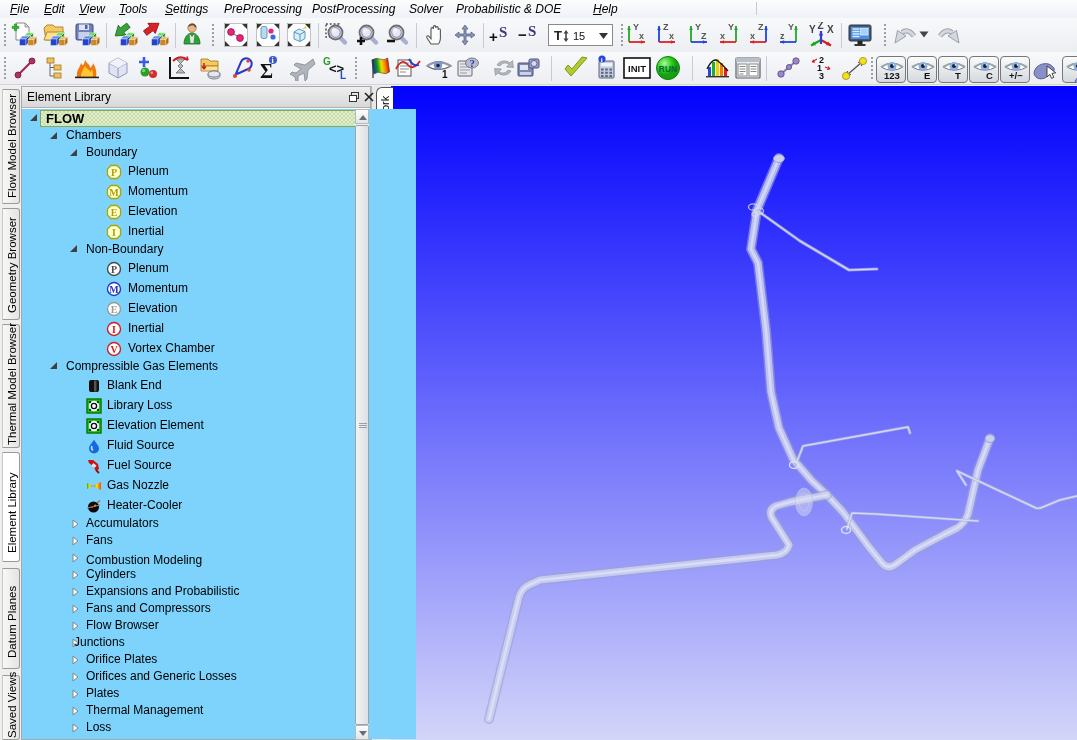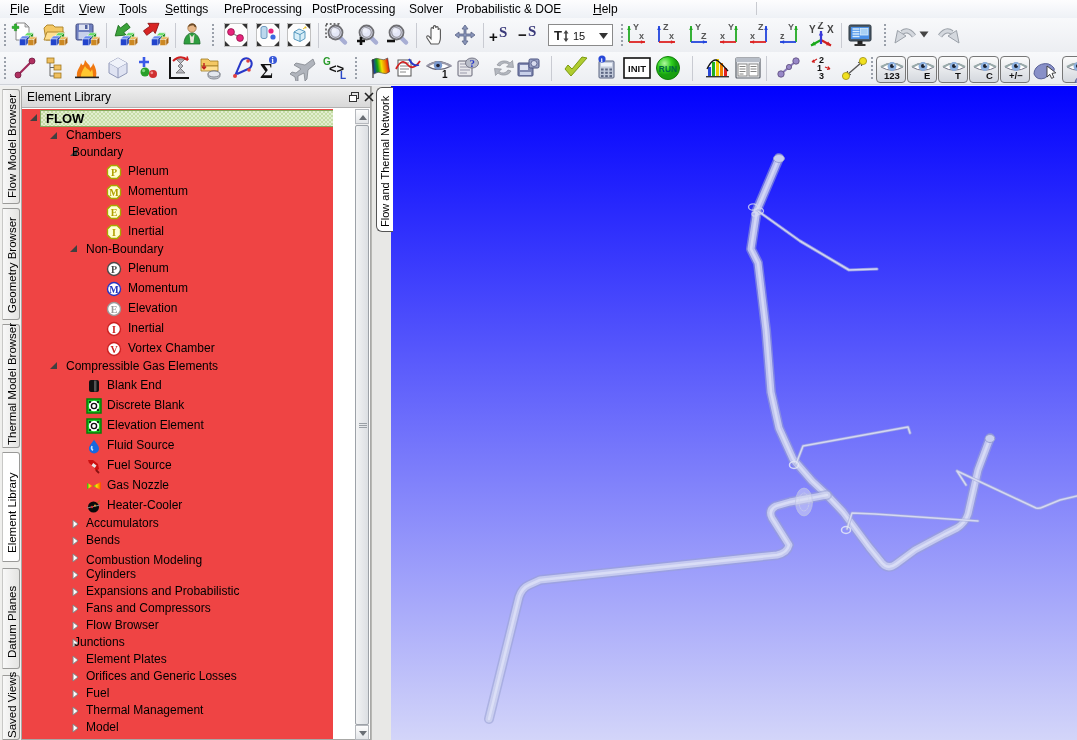--- a/index.html
+++ b/index.html
@@ -1,21 +1,21 @@
 <!DOCTYPE html>
 <html><head>
 <meta charset="utf-8">
 <style>
 * { margin:0; padding:0; box-sizing:border-box; }
 html,body { width:1077px; height:740px; overflow:hidden; font-family:"Liberation Sans", sans-serif; }
 #app { position:relative; width:1077px; height:740px; background:#f0f1f4; }
 
 #menubar { position:absolute; left:0; top:0; width:1077px; height:18px;
   background:linear-gradient(#fdfdfe,#eef1f6); font-size:12px; color:#000; }
-#menubar span.mi { position:absolute; top:2px; }
+#menubar span.mi { position:absolute; top:2px;font-style:italic; }
 u { text-decoration:underline; }
 
 #tb1 { position:absolute; left:0; top:18px; width:1077px; height:34px;
   background:linear-gradient(#f8f9fb,#eceef2); }
 #tb2 { position:absolute; left:0; top:52px; width:1077px; height:33px;
   background:linear-gradient(#f8f9fb,#eceef2); border-bottom:1px solid #d0d3d9; }
 .icon { position:absolute; }
 .vsep { position:absolute; width:1px; background:#c9cbd2; }
 .grip { position:absolute; width:4px; background-image:radial-gradient(circle at 1px 1px, #9aa0aa 1px, transparent 1.2px); background-size:4px 4px; }
 
@@ -28,21 +28,21 @@
 
 #rail { position:absolute; left:0; top:86px; width:21px; height:654px; background:#efefed; }
 .ltab { position:absolute; left:2px; width:18px; background:linear-gradient(to right,#f8f8f8,#e4e4e2); border:1px solid #9a9a98; border-left:1px solid #c8c8c6; border-radius:0 3px 3px 0; }
 .ltab.sel { background:#fff; }
 .ltab div { position:absolute; left:3px; transform-origin:0 0; transform:rotate(-90deg); font-size:11.5px; white-space:nowrap; color:#000; width:200px; }
 
 #panel { position:absolute; left:21px; top:86px; width:350px; height:654px; background:#fff; border:1px solid #a8a8a6; }
 #ptitle { position:absolute; left:0; top:0; width:348px; height:21px;
   background:linear-gradient(#eeeeee,#d8d8d8); border-bottom:1px solid #b0b0b0; font-size:12px; }
 #ptitle .t { position:absolute; left:5px; top:3px; color:#000; }
-#tree { position:absolute; left:0; top:22px; width:311px; height:630px; background:#ef4444; overflow:hidden; font-size:12px; color:#000; }
+#tree { position:absolute; left:0; top:22px; width:394px; height:630px; background:#7dd3fc; overflow:hidden; font-size:12px; color:#000; }
 .row { position:absolute; white-space:nowrap; }
 .flowrow { position:absolute; left:18px; top:1px; width:317px; height:16.5px;
   background:repeating-conic-gradient(#c6dda6 0% 25%, #e2eed0 0% 50%) 0 0/4px 4px; border:1px solid #86a85e; }
 svg.tico { position:absolute; }
 
 #sbar { position:absolute; right:1px; top:22px; width:14px; height:631px; background:#f0f0f0; }
 .sbtn { position:absolute; left:0; width:14px; height:15px; background:linear-gradient(#fdfdfd,#e3e5e8); border:1px solid #b5b8bd; }
 #sthumb { position:absolute; left:0; top:16px; width:14px; height:600px; background:linear-gradient(to right,#f2f3f4,#dcdfe3); border:1px solid #9da2a8; border-radius:2px; }
 .arr { position:absolute; width:0; height:0; }
 </style>
@@ -641,21 +641,21 @@
         </svg>
       <div class="flowrow"></div>
       <div class="row" style="left:24px;top:1.5px;font-weight:bold;font-size:13px">FLOW</div>
       <svg class="tico" style="left:24.5px;top:19.5px" width="12" height="12">
           <path d="M10,3 L10,10 L3,10 Z" fill="#404040"></path>
         </svg>
       <div class="row" style="left:44px;top:19px">Chambers</div>
       <svg class="tico" style="left:45px;top:36.5px" width="12" height="12">
           <path d="M10,3 L10,10 L3,10 Z" fill="#404040"></path>
         </svg>
-      <div class="row" style="left:50px;top:36px">Boundary</div>
+      <div class="row" style="left:64px;top:36px">Boundary</div>
       <svg class="tico" style="left:84px;top:55px" width="16" height="16">
           <polygon points="5,1.5 11,1.5 14.5,5 14.5,11 11,14.5 5,14.5 1.5,11 1.5,5" fill="#ffffd0" stroke="#a8a800" stroke-width="1.3"></polygon>
           <text x="8" y="11.5" font-family="Liberation Serif" font-size="10" font-weight="bold" fill="#b0a000" text-anchor="middle">P</text>
         </svg>
       <div class="row" style="left:106px;top:55px">Plenum</div>
       <svg class="tico" style="left:84px;top:75px" width="16" height="16">
           <polygon points="5,1.5 11,1.5 14.5,5 14.5,11 11,14.5 5,14.5 1.5,11 1.5,5" fill="#ffffd0" stroke="#a8a800" stroke-width="1.3"></polygon>
           <text x="8" y="11.5" font-family="Liberation Serif" font-size="10" font-weight="bold" fill="#b0a000" text-anchor="middle">M</text>
         </svg>
       <div class="row" style="left:106px;top:75px">Momentum</div>
@@ -709,21 +709,21 @@
       <div class="row" style="left:85px;top:269px">Blank End</div>
       <svg class="tico" style="left:64px;top:289px" width="16" height="16">
           <rect x="1" y="1" width="14" height="14" fill="#19c421" stroke="#067d06" stroke-width="1.5"></rect>
           <circle cx="8" cy="8" r="5.2" fill="#fff"></circle>
           <circle cx="8" cy="8" r="2.6" fill="none" stroke="#111" stroke-width="1.4"></circle>
           <circle cx="4" cy="4" r="1.1" fill="#111"></circle>
           <circle cx="12" cy="4" r="1.1" fill="#111"></circle>
           <circle cx="4" cy="12" r="1.1" fill="#111"></circle>
           <circle cx="12" cy="12" r="1.1" fill="#111"></circle>
         </svg>
-      <div class="row" style="left:85px;top:289px">Discrete Blank</div>
+      <div class="row" style="left:85px;top:289px">Library Loss</div>
       <svg class="tico" style="left:64px;top:309px" width="16" height="16">
           <rect x="1" y="1" width="14" height="14" fill="#19c421" stroke="#067d06" stroke-width="1.5"></rect>
           <circle cx="8" cy="8" r="5.2" fill="#fff"></circle>
           <circle cx="8" cy="8" r="2.6" fill="none" stroke="#111" stroke-width="1.4"></circle>
           <circle cx="4" cy="4" r="1.1" fill="#111"></circle>
           <circle cx="12" cy="4" r="1.1" fill="#111"></circle>
           <circle cx="4" cy="12" r="1.1" fill="#111"></circle>
           <circle cx="12" cy="12" r="1.1" fill="#111"></circle>
         </svg>
       <div class="row" style="left:85px;top:309px">Elevation Element</div>
@@ -758,21 +758,21 @@
           <path d="M11,5 L14,2.5" stroke="#c06020" stroke-width="1.4"></path>
         </svg>
       <div class="row" style="left:85px;top:389px">Heater-Cooler</div>
       <svg class="tico" style="left:47px;top:408.5px" width="12" height="12">
           <path d="M4,2 L9,6 L4,10 Z" fill="#fdfdfd" stroke="#848484" stroke-width="1"></path>
         </svg>
       <div class="row" style="left:64px;top:406.5px">Accumulators</div>
       <svg class="tico" style="left:47px;top:425.5px" width="12" height="12">
           <path d="M4,2 L9,6 L4,10 Z" fill="#fdfdfd" stroke="#848484" stroke-width="1"></path>
         </svg>
-      <div class="row" style="left:64px;top:423.5px">Bends</div>
+      <div class="row" style="left:64px;top:423.5px">Fans</div>
       <svg class="tico" style="left:47px;top:442.5px" width="12" height="12">
           <path d="M4,2 L9,6 L4,10 Z" fill="#fdfdfd" stroke="#848484" stroke-width="1"></path>
         </svg>
       <div class="row" style="left:64px;top:444px">Combustion Modeling</div>
       <svg class="tico" style="left:47px;top:459.5px" width="12" height="12">
           <path d="M4,2 L9,6 L4,10 Z" fill="#fdfdfd" stroke="#848484" stroke-width="1"></path>
         </svg>
       <div class="row" style="left:64px;top:457.5px">Cylinders</div>
       <svg class="tico" style="left:47px;top:476.5px" width="12" height="12">
           <path d="M4,2 L9,6 L4,10 Z" fill="#fdfdfd" stroke="#848484" stroke-width="1"></path>
@@ -786,37 +786,37 @@
           <path d="M4,2 L9,6 L4,10 Z" fill="#fdfdfd" stroke="#848484" stroke-width="1"></path>
         </svg>
       <div class="row" style="left:64px;top:508.5px">Flow Browser</div>
       <svg class="tico" style="left:47px;top:527.5px" width="12" height="12">
           <path d="M4,2 L9,6 L4,10 Z" fill="#fdfdfd" stroke="#848484" stroke-width="1"></path>
         </svg>
       <div class="row" style="left:52px;top:525.5px">Junctions</div>
       <svg class="tico" style="left:47px;top:544.5px" width="12" height="12">
           <path d="M4,2 L9,6 L4,10 Z" fill="#fdfdfd" stroke="#848484" stroke-width="1"></path>
         </svg>
-      <div class="row" style="left:64px;top:542.5px">Element Plates</div>
+      <div class="row" style="left:64px;top:542.5px">Orifice Plates</div>
       <svg class="tico" style="left:47px;top:561.5px" width="12" height="12">
           <path d="M4,2 L9,6 L4,10 Z" fill="#fdfdfd" stroke="#848484" stroke-width="1"></path>
         </svg>
       <div class="row" style="left:64px;top:559.5px">Orifices and Generic Losses</div>
       <svg class="tico" style="left:47px;top:578.5px" width="12" height="12">
           <path d="M4,2 L9,6 L4,10 Z" fill="#fdfdfd" stroke="#848484" stroke-width="1"></path>
         </svg>
-      <div class="row" style="left:64px;top:576.5px">Fuel</div>
+      <div class="row" style="left:64px;top:576.5px">Plates</div>
       <svg class="tico" style="left:47px;top:595.5px" width="12" height="12">
           <path d="M4,2 L9,6 L4,10 Z" fill="#fdfdfd" stroke="#848484" stroke-width="1"></path>
         </svg>
       <div class="row" style="left:64px;top:593.5px">Thermal Management</div>
       <svg class="tico" style="left:47px;top:612.5px" width="12" height="12">
           <path d="M4,2 L9,6 L4,10 Z" fill="#fdfdfd" stroke="#848484" stroke-width="1"></path>
         </svg>
-      <div class="row" style="left:64px;top:610.5px">Model</div>
+      <div class="row" style="left:64px;top:610.5px">Loss</div>
 
       <div class="row" style="left:64px;top:628px;height:6px;overflow:hidden">Valves</div>
     </div>
     <div id="sbar">
       <div class="sbtn" style="top:0">
           <div class="arr" style="left:3px;top:5px;border-left:4px solid transparent;border-right:4px solid transparent;border-bottom:5px solid #6a6e74"></div>
         </div>
       <div id="sthumb">
           <div style="position:absolute;left:3px;top:297px;width:8px;border-top:1px solid #9aa0a6;box-shadow:0 2px 0 #9aa0a6,0 4px 0 #9aa0a6"></div>
         </div>

